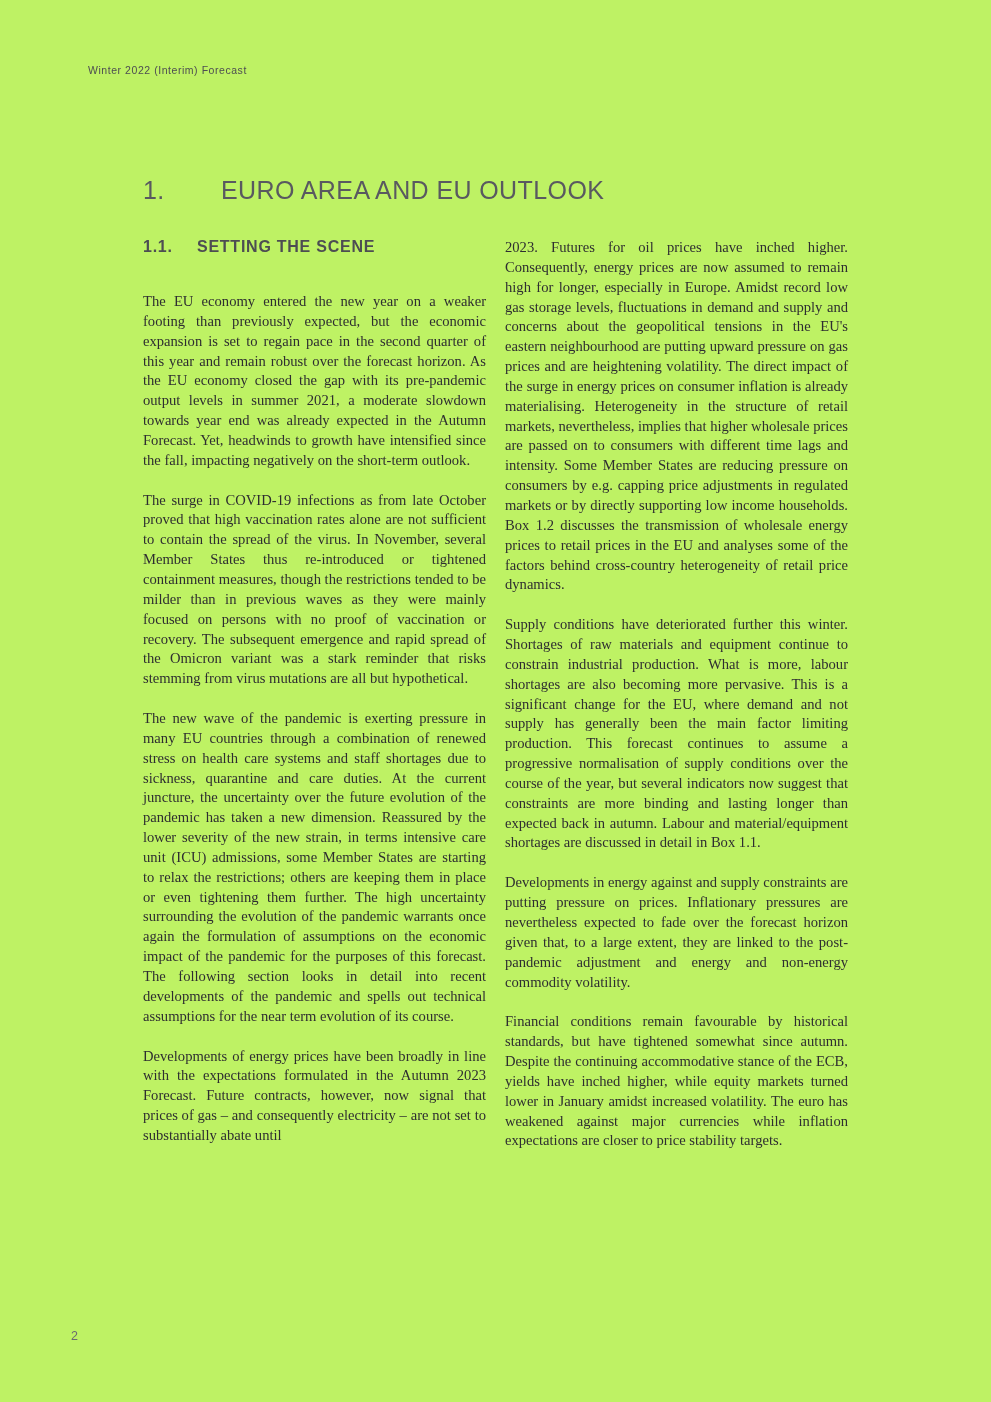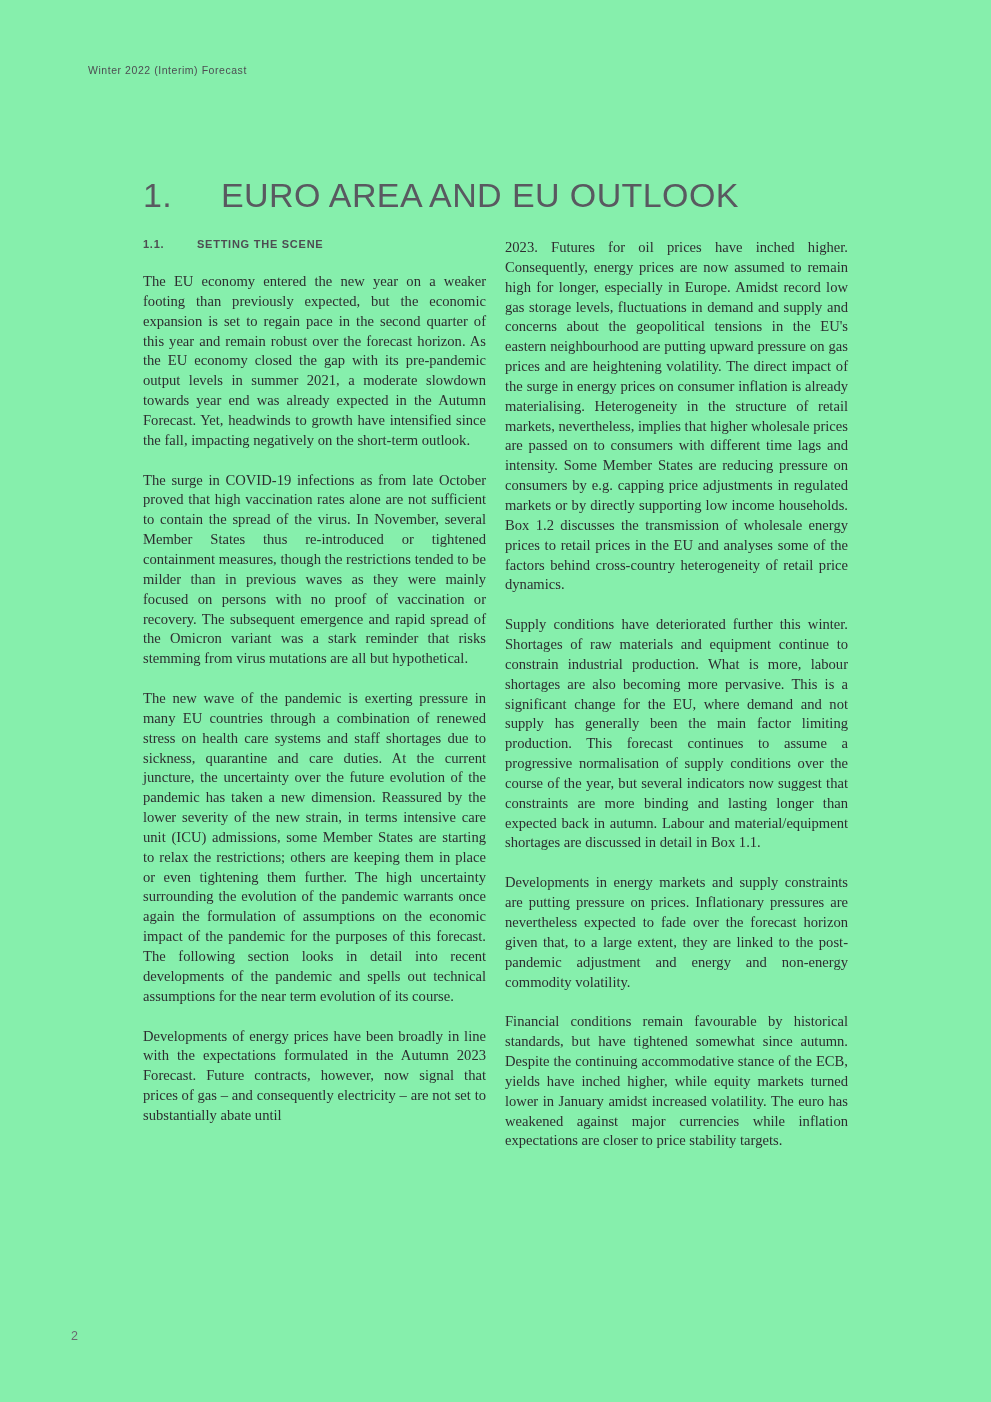--- a/index.html
+++ b/index.html
@@ -7,41 +7,41 @@
     padding: 0;
     background: #ffffff;
   }
   body {
     font-family: "Liberation Serif", serif;
   }
   .page {
     position: relative;
     width: 991px;
     height: 1402px;
-    background: #86efac;
+    background: #bef264;
     overflow: hidden;
     box-sizing: border-box;
   }
   .running-header {
     position: absolute;
     left: 88px;
     top: 64px;
     font-family: "Liberation Sans", sans-serif;
     font-size: 10.5px;
     letter-spacing: 0.55px;
     color: #4d4d52;
     white-space: nowrap;
   }
   .chapter-title {
     position: absolute;
     left: 143px;
     top: 128px;
     width: 720px;
     font-family: "Liberation Sans", sans-serif;
-    font-size: 34px;
+    font-size: 25px;
     font-weight: 400;
     letter-spacing: 0.4px;
     color: #595960;
     white-space: nowrap;
     margin-top: 48px;
   }
   .chapter-title .num {
     display: inline-block;
     width: 78px;
   }
@@ -54,25 +54,25 @@
   }
   .col {
     position: absolute;
     top: 0;
     width: 343px;
   }
   .col-left { left: 0; }
   .col-right { left: 362px; }
   .section-heading {
     font-family: "Liberation Sans", sans-serif;
-    font-size: 11px;
+    font-size: 16px;
     font-weight: bold;
     letter-spacing: 0.75px;
     color: #4d4d52;
-    margin: 0 0 22px 0;
+    margin: 0 0 36px 0;
     white-space: nowrap;
   }
   .section-heading .sh-num {
     display: inline-block;
     width: 54px;
   }
   p.body {
     margin: 16px 0 20px 0;
     font-family: "Liberation Serif", serif;
     font-size: 14.6px;
@@ -113,21 +113,21 @@
       </h2>
       <p class="body">The EU economy entered the new year on a weaker footing than previously expected, but the economic expansion is set to regain pace in the second quarter of this year and remain robust over the forecast horizon. As the EU economy closed the gap with its pre-pandemic output levels in summer 2021, a moderate slowdown towards year end was already expected in the Autumn Forecast. Yet, headwinds to growth have intensified since the fall, impacting negatively on the short-term outlook.</p>
       <p class="body">The surge in COVID-19 infections as from late October proved that high vaccination rates alone are not sufficient to contain the spread of the virus. In November, several Member States thus re-introduced or tightened containment measures, though the restrictions tended to be milder than in previous waves as they were mainly focused on persons with no proof of vaccination or recovery. The subsequent emergence and rapid spread of the Omicron variant was a stark reminder that risks stemming from virus mutations are all but hypothetical.</p>
       <p class="body">The new wave of the pandemic is exerting pressure in many EU countries through a combination of renewed stress on health care systems and staff shortages due to sickness, quarantine and care duties. At the current juncture, the uncertainty over the future evolution of the pandemic has taken a new dimension. Reassured by the lower severity of the new strain, in terms intensive care unit (ICU) admissions, some Member States are starting to relax the restrictions; others are keeping them in place or even tightening them further. The high uncertainty surrounding the evolution of the pandemic warrants once again the formulation of assumptions on the economic impact of the pandemic for the purposes of this forecast. The following section looks in detail into recent developments of the pandemic and spells out technical assumptions for the near term evolution of its course.</p>
       <p class="body">Developments of energy prices have been broadly in line with the expectations formulated in the Autumn 2023 Forecast. Future contracts, however, now signal that prices of gas – and consequently electricity – are not set to substantially abate until</p>
     </div>
 
     <div class="col col-right">
       <p class="body first">2023. Futures for oil prices have inched higher. Consequently, energy prices are now assumed to remain high for longer, especially in Europe. Amidst record low gas storage levels, fluctuations in demand and supply and concerns about the geopolitical tensions in the EU's eastern neighbourhood are putting upward pressure on gas prices and are heightening volatility. The direct impact of the surge in energy prices on consumer inflation is already materialising. Heterogeneity in the structure of retail markets, nevertheless, implies that higher wholesale prices are passed on to consumers with different time lags and intensity. Some Member States are reducing pressure on consumers by e.g. capping price adjustments in regulated markets or by directly supporting low income households.   Box 1.2 discusses the transmission of wholesale energy prices to retail prices in the EU and analyses some of the factors behind cross-country heterogeneity of retail price dynamics.</p>
       <p class="body">Supply conditions have deteriorated further this winter. Shortages of raw materials and equipment continue to constrain industrial production. What is more, labour shortages are also becoming more pervasive. This is a significant change for the EU, where demand and not supply has generally been the main factor limiting production. This forecast continues to assume a progressive normalisation of supply conditions over the course of the year, but several indicators now suggest that constraints are more binding and lasting longer than expected back in autumn. Labour and material/equipment shortages are discussed in detail in Box 1.1.</p>
-      <p class="body">Developments in energy markets and supply constraints are putting pressure on prices. Inflationary pressures are nevertheless expected to fade over the forecast horizon given that, to a large extent, they are linked to the post-pandemic adjustment and energy and non-energy commodity volatility.</p>
+      <p class="body">Developments in energy against and supply constraints are putting pressure on prices. Inflationary pressures are nevertheless expected to fade over the forecast horizon given that, to a large extent, they are linked to the post-pandemic adjustment and energy and non-energy commodity volatility.</p>
       <p class="body">Financial conditions remain favourable by historical standards, but have tightened somewhat since autumn. Despite the continuing accommodative stance of the ECB, yields have inched higher, while equity markets turned lower in January amidst increased volatility. The euro has weakened against major currencies while inflation expectations are closer to price stability targets.</p>
     </div>
 
   </div>
 
   <div class="page-number">2</div>
 
 </div>
 
 </body></html>

